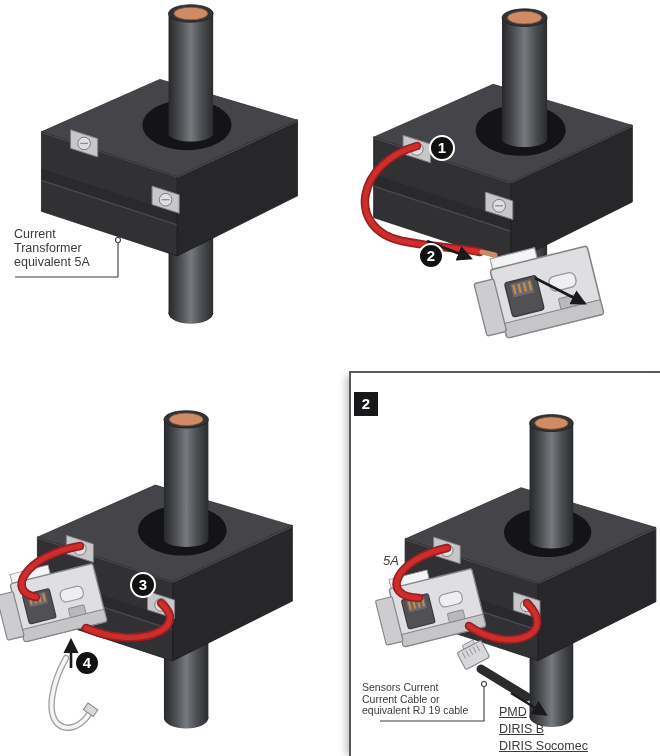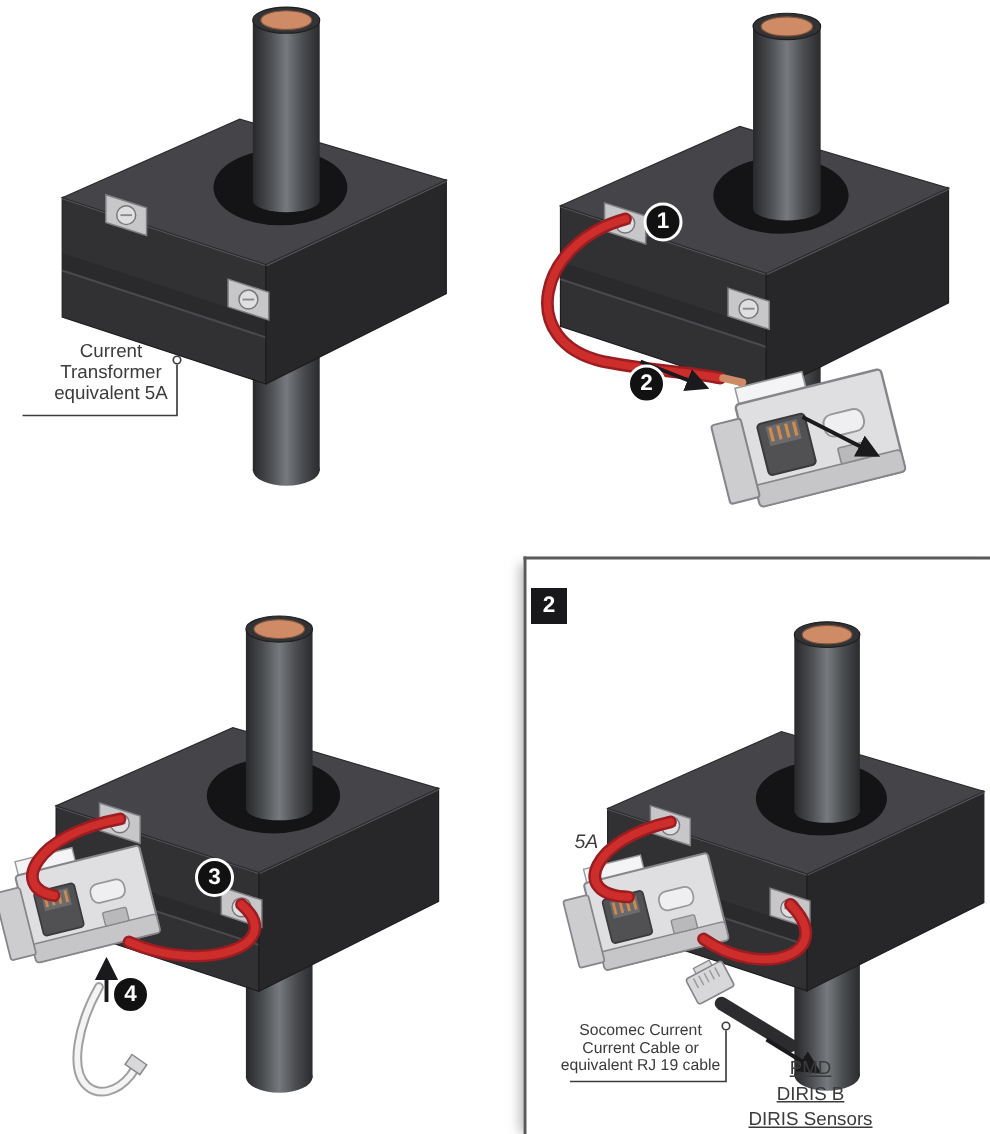--- a/index.html
+++ b/index.html
@@ -21,21 +21,21 @@
     position:absolute; width:22px; height:22px; border-radius:50%;
     background:#111111; border:2.5px solid #ffffff;
     color:#ffffff; font-weight:bold; font-size:15px; line-height:22px;
     text-align:center; z-index:5;
   }
   .badge {
     position:absolute; left:3px; top:19px; width:24px; height:24px;
     background:#18181a; color:#ffffff; font-weight:bold; font-size:15px;
     line-height:24px; text-align:center; z-index:5;
   }
-  .lbl { position:absolute; color:#3b3b3b; z-index:4;text-align:center; }
+  .lbl { position:absolute; color:#3b3b3b; z-index:4; }
   .lbl span { display:block; }
   .ct-label   { left:14px; top:227px; font-size:12.5px; line-height:14px; width:120px; }
   .amp-label  { left:32px; top:180px; font-size:13px;font-style:italic; }
   .note-label { left:11px; top:309px; font-size:10.5px; line-height:11.5px; width:130px; }
   .dev-label  { left:148px; top:331px; font-size:12.5px; line-height:17px;text-decoration:underline; }
 
   
   .wire-o   { fill:none; stroke:#9b1d21; stroke-width:8.5; stroke-linecap:round; }
   .wire-i   { fill:none; stroke:#cd2e2b; stroke-width:5.2; stroke-linecap:round; }
   .copper-tip { fill:none; stroke:#cf8a66; stroke-width:5; stroke-linecap:round; }
@@ -182,24 +182,24 @@
           <line x1="21" y1="2" x2="21" y2="9"></line>
         </g>
       </g>
       <polyline class="leader" points="29,348 133,348 133,314"></polyline>
       <circle class="leader-dot" cx="133" cy="311" r="2.5"></circle>
       <line class="arrow" x1="160" y1="320" x2="194" y2="341"></line>
     </svg>
     <div class="badge">2</div>
     <div class="lbl amp-label">5A</div>
     <div class="lbl note-label">
-      <span>Socomec Current</span>
+      <span>Sensors Current</span>
       <span>Current Cable or</span>
       <span>equivalent RJ 19 cable</span>
     </div>
     <div class="lbl dev-label">
       <span>PMD</span>
       <span>DIRIS B</span>
-      <span>DIRIS Sensors</span>
+      <span>DIRIS Socomec</span>
     </div>
   </section>
 
 </div>
 
 </body></html>

